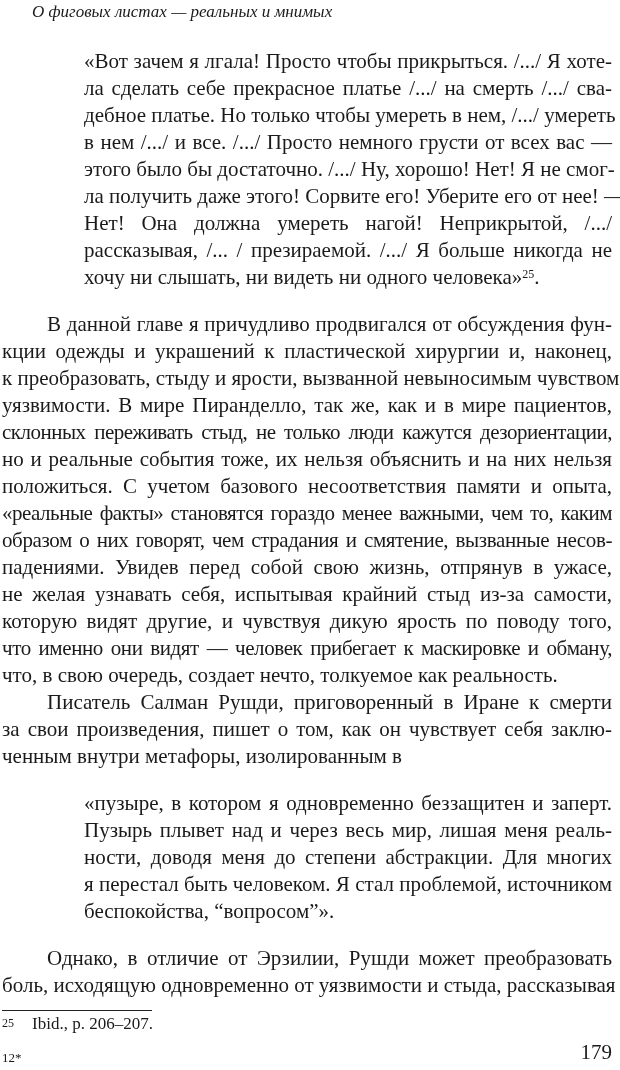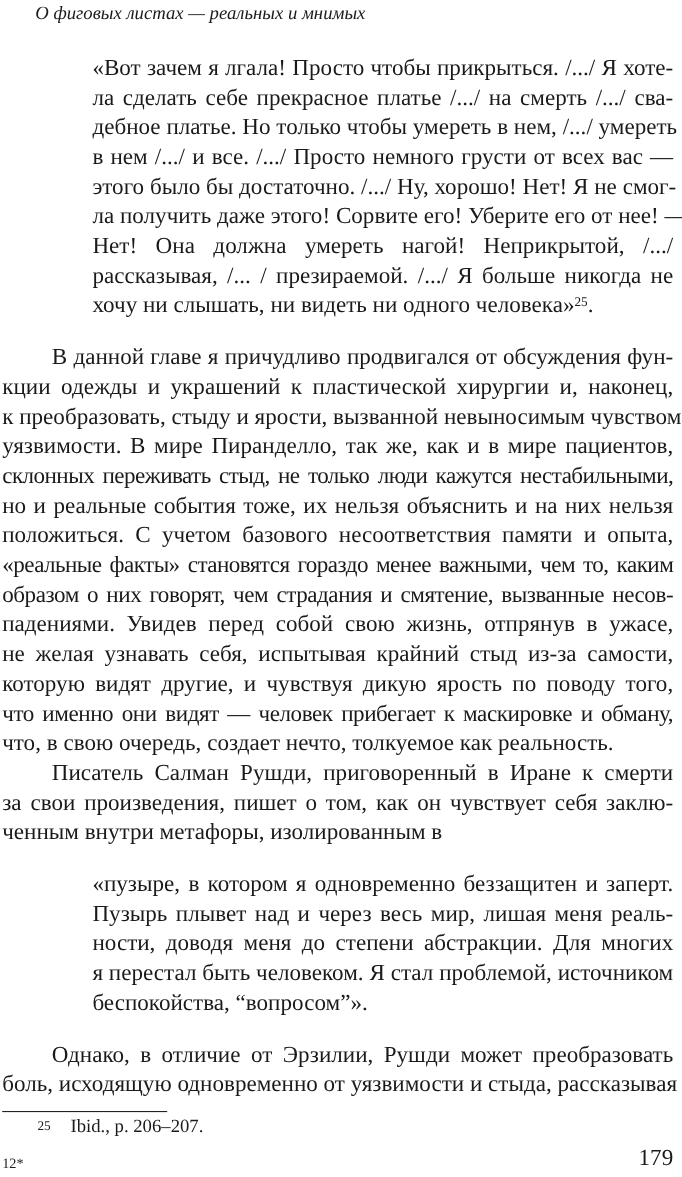--- a/index.html
+++ b/index.html
@@ -8,21 +8,21 @@
   .running-header { position:absolute; top:1px; left:0; width:620px; text-align:left;
          font-style:italic; font-size:17px; line-height:22px;padding-left:32px; }
   .line { position:absolute; white-space:nowrap; font-size:21px; line-height:27px; }
   .just { text-align:justify; text-align-last:justify; }
   .quote .line { left:84px; width:528px; }
   .body-block .line { left:2px; width:610px; }
   .body-block .line.indent { left:47px; width:565px; }
   .q2 .line { left:84px; width:528px; }
   sup { font-size:12px; vertical-align:top; position:relative; top:-3px; }
   .footnote-rule { position:absolute; left:2px; top:980px; width:150px; height:1px; background:#222; }
-  .footnote { position:absolute; left:2px; top:983px; font-size:17px; line-height:22px; white-space:nowrap;margin-left:32px; }
+  .footnote { position:absolute; left:2px; top:983px; font-size:17px; line-height:22px; white-space:nowrap; }
   .footnote .fn-num { font-size:12px; display:inline-block; width:30px; vertical-align:top; position:relative; top:-1px; }
   .signature { position:absolute; left:2px; top:1041px; font-size:13px; }
   .page-number { position:absolute; right:8px; top:1035px; font-size:21px; }
 </style>
 </head>
 <body>
 
 <div class="running-header">О фиговых листах — реальных и мнимых</div>
 
 <div class="quote">
@@ -35,21 +35,21 @@
   <div class="line just" style="top:210px">Нет! Она должна умереть нагой! Неприкрытой, /.../</div>
   <div class="line just" style="top:237px">рассказывая, /... / презираемой. /.../ Я больше никогда не</div>
   <div class="line" style="top:264px"><span>хочу ни слышать, ни видеть ни одного человека»</span><sup>25</sup><span>.</span></div>
 </div>
 
 <div class="body-block">
   <div class="line just indent" style="top:311px">В данной главе я причудливо продвигался от обсуждения фун-</div>
   <div class="line just" style="top:338px">кции одежды и украшений к пластической хирургии и, наконец,</div>
   <div class="line just" style="top:365px">к преобразовать, стыду и ярости, вызванной невыносимым чувством</div>
   <div class="line just" style="top:392px">уязвимости. В мире Пиранделло, так же, как и в мире пациентов,</div>
-  <div class="line just" style="top:419px; letter-spacing:-0.5px">склонных переживать стыд, не только люди кажутся нестабильными,</div>
+  <div class="line just" style="top:419px; letter-spacing:-0.5px">склонных переживать стыд, не только люди кажутся дезориентации,</div>
   <div class="line just" style="top:446px">но и реальные события тоже, их нельзя объяснить и на них нельзя</div>
   <div class="line just" style="top:473px">положиться. С учетом базового несоответствия памяти и опыта,</div>
   <div class="line just" style="top:500px; letter-spacing:-0.5px">«реальные факты» становятся гораздо менее важными, чем то, каким</div>
   <div class="line just" style="top:527px; letter-spacing:-0.4px">образом о них говорят, чем страдания и смятение, вызванные несов-</div>
   <div class="line just" style="top:554px">падениями. Увидев перед собой свою жизнь, отпрянув в ужасе,</div>
   <div class="line just" style="top:581px">не желая узнавать себя, испытывая крайний стыд из-за самости,</div>
   <div class="line just" style="top:608px">которую видят другие, и чувствуя дикую ярость по поводу того,</div>
   <div class="line just" style="top:635px; letter-spacing:-0.4px">что именно они видят — человек прибегает к маскировке и обману,</div>
   <div class="line" style="top:662px">что, в свою очередь, создает нечто, толкуемое как реальность.</div>
 </div>

